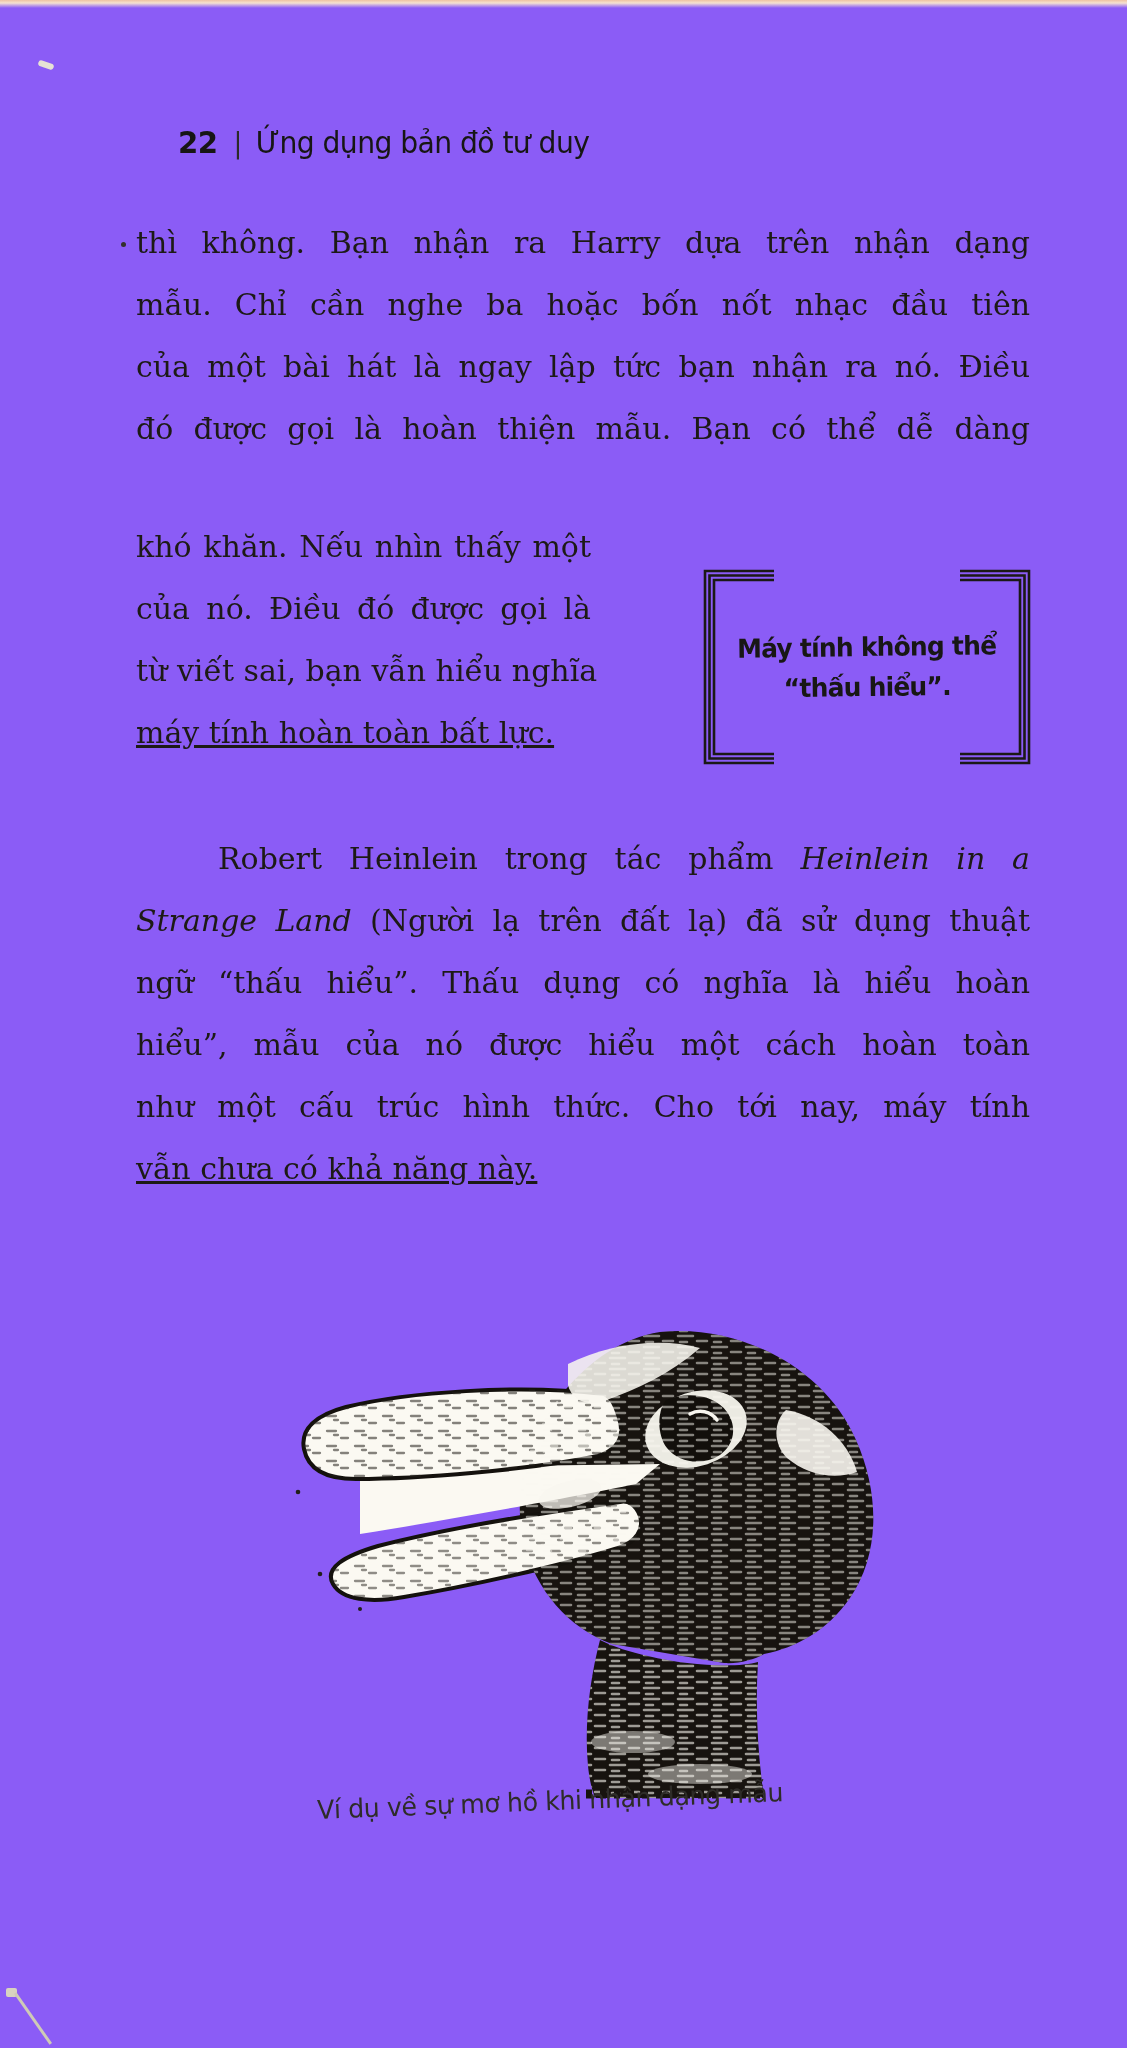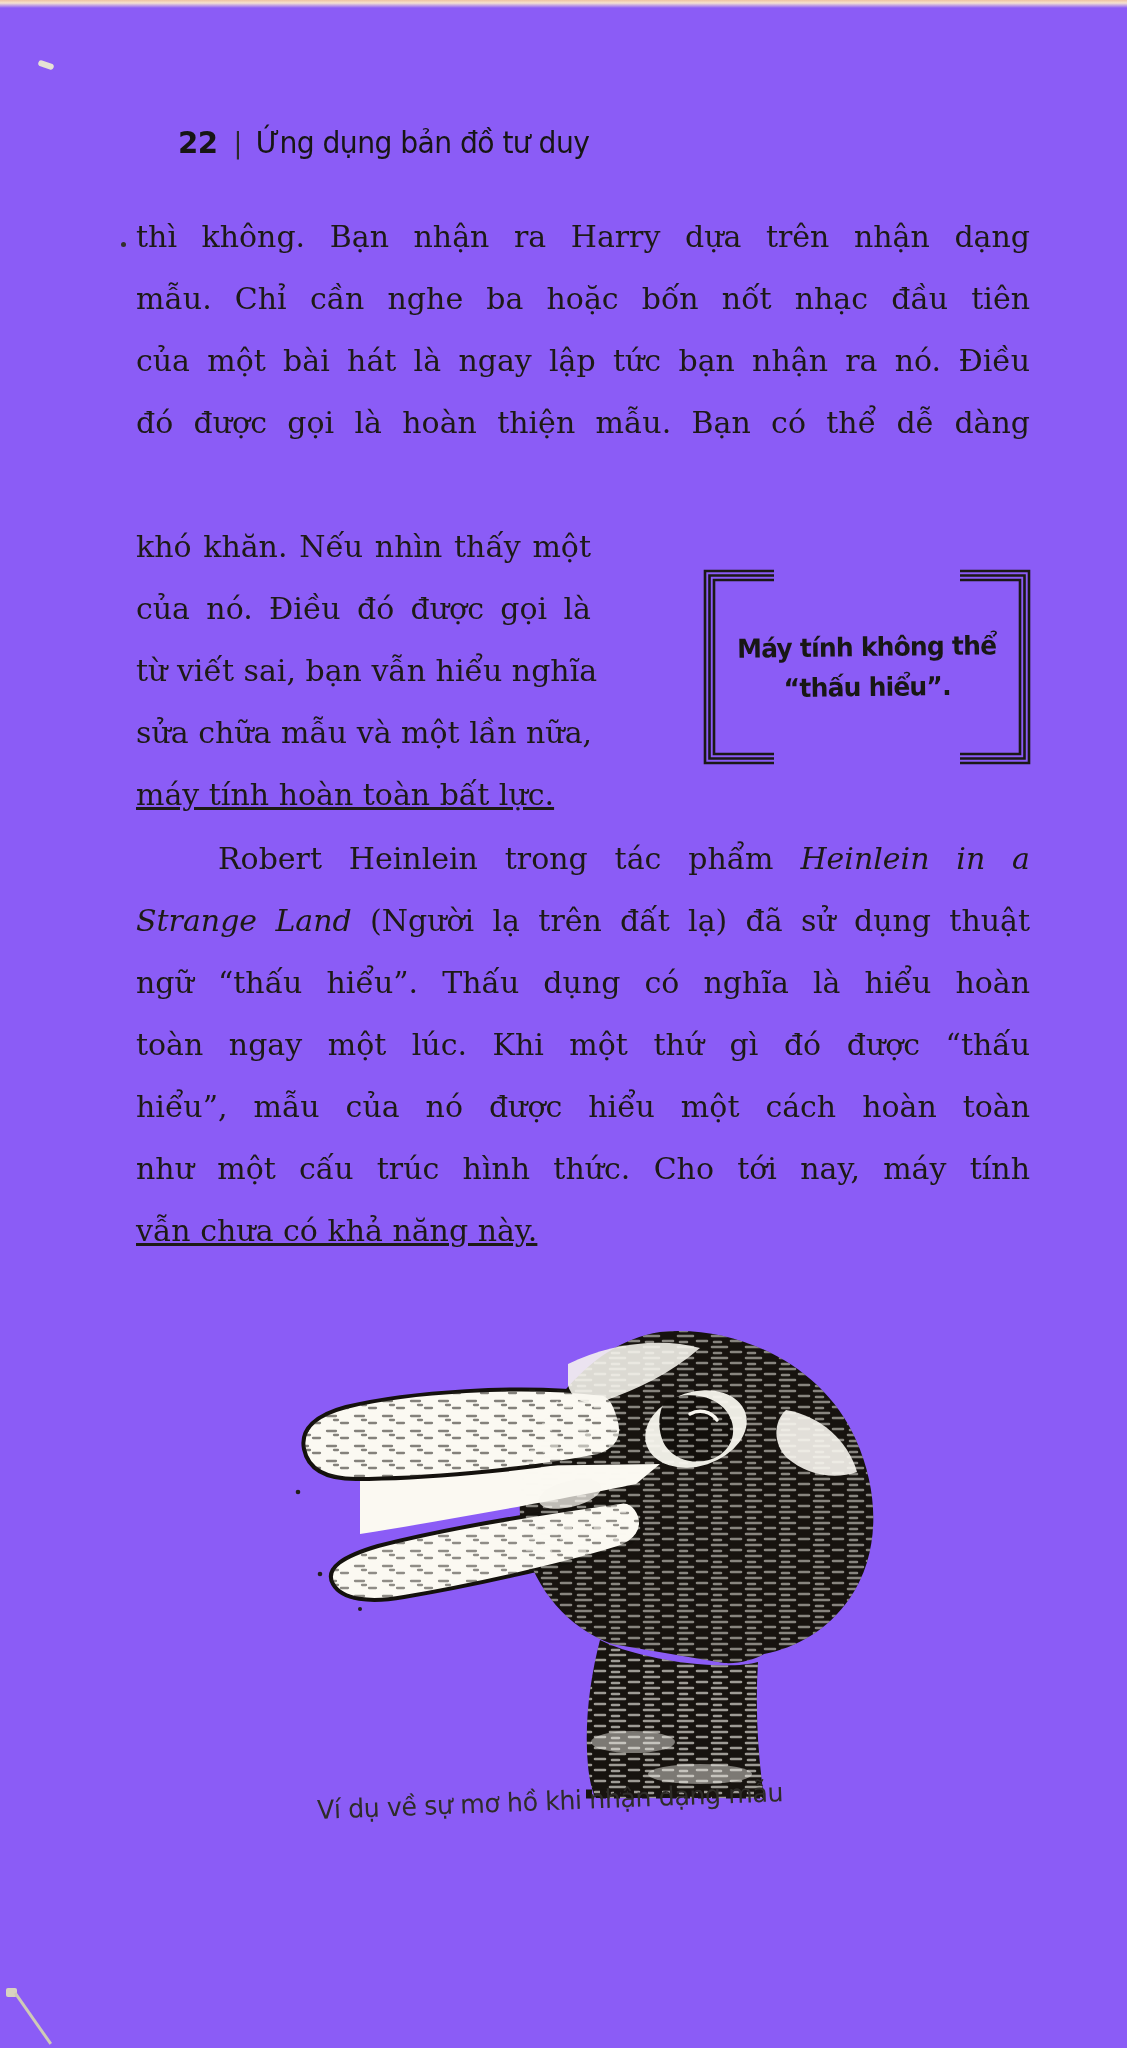--- a/index.html
+++ b/index.html
@@ -22,21 +22,21 @@
   }
   .header .num { font-weight:700; font-size:31px; }
   .header .sep { font-weight:400; font-size:28px; margin:0 15px 0 17px; color:#2b2a28; }
   .header .title { font-weight:500; font-size:30px; }
   
   .line {
     white-space:nowrap; height:62px; line-height:62px; font-size:30px;
     text-align:justify; text-align-last:justify;
   }
   .line.last { text-align-last:left;text-decoration:underline; }
-  .p1a { position:absolute; left:136px; top:206px; width:894px; }
+  .p1a { position:absolute; left:136px; top:212px; width:894px; }
   .p1b { position:absolute; left:136px; top:516px; width:455px; }
   .p2  { position:absolute; left:136px; top:828px; width:894px; }
   .p2 .line.indent { margin-left:82px; width:812px; }
   .it { font-style:italic; }
   .stray-dot {
     position:absolute; left:121px; top:242px; width:5px; height:5px;
     border-radius:50%; background:#34302a;
   }
   
   .callout { position:absolute; left:700px; top:568px; width:334px; height:198px; }
@@ -89,21 +89,20 @@
     <div class="line">mẫu. Chỉ cần nghe ba hoặc bốn nốt nhạc đầu tiên</div>
     <div class="line">của một bài hát là ngay lập tức bạn nhận ra nó. Điều</div>
     <div class="line">đó được gọi là hoàn thiện mẫu. Bạn có thể dễ dàng</div>
   </div>
   <div class="stray-dot"></div>
 
   <div class="p1b">
     <div class="line">khó khăn. Nếu nhìn thấy một</div>
     <div class="line">của nó. Điều đó được gọi là</div>
     <div class="line">từ viết sai, bạn vẫn hiểu nghĩa</div>
-    <div class="line">sửa chữa mẫu và một lần nữa,</div>
     <div class="line last">máy tính hoàn toàn bất lực.</div>
   </div>
 
   <div class="callout">
     <svg width="334" height="198" viewBox="0 0 334 198">
       <g stroke="#1b1916" stroke-width="2.6" fill="none">
         <path d="M74 3 H5 V195 H74"></path>
         <path d="M74 7.5 H9.5 V190.5 H74"></path>
         <path d="M74 12 H14 V186 H74"></path>
         <path d="M260 3 H329 V195 H260"></path>
@@ -114,21 +113,20 @@
     <div class="callout-text">
       <span>Máy tính không thể</span>
       <span>“thấu hiểu”.</span>
     </div>
   </div>
 
   <div class="p2">
     <div class="line indent"><span>Robert Heinlein trong tác phẩm </span><span class="it">Heinlein in a</span></div>
     <div class="line"><span class="it">Strange Land</span><span> (Người lạ trên đất lạ) đã sử dụng thuật</span></div>
     <div class="line">ngữ “thấu hiểu”. Thấu dụng có nghĩa là hiểu hoàn</div>
-    <div class="line">toàn ngay một lúc. Khi một thứ gì đó được “thấu</div>
     <div class="line">hiểu”, mẫu của nó được hiểu một cách hoàn toàn</div>
     <div class="line">như một cấu trúc hình thức. Cho tới nay, máy tính</div>
     <div class="line last">vẫn chưa có khả năng này.</div>
   </div>
 
   <div class="figure">
     <svg width="640" height="480" viewBox="0 0 640 480">
       <defs>
         <pattern id="hatch" width="34" height="11" patternUnits="userSpaceOnUse">
           <path d="M2 3 h15 M21 8 h10 M4 9 h7" stroke="#f8f6ef" stroke-width="2.6" fill="none" stroke-linecap="round"></path>

